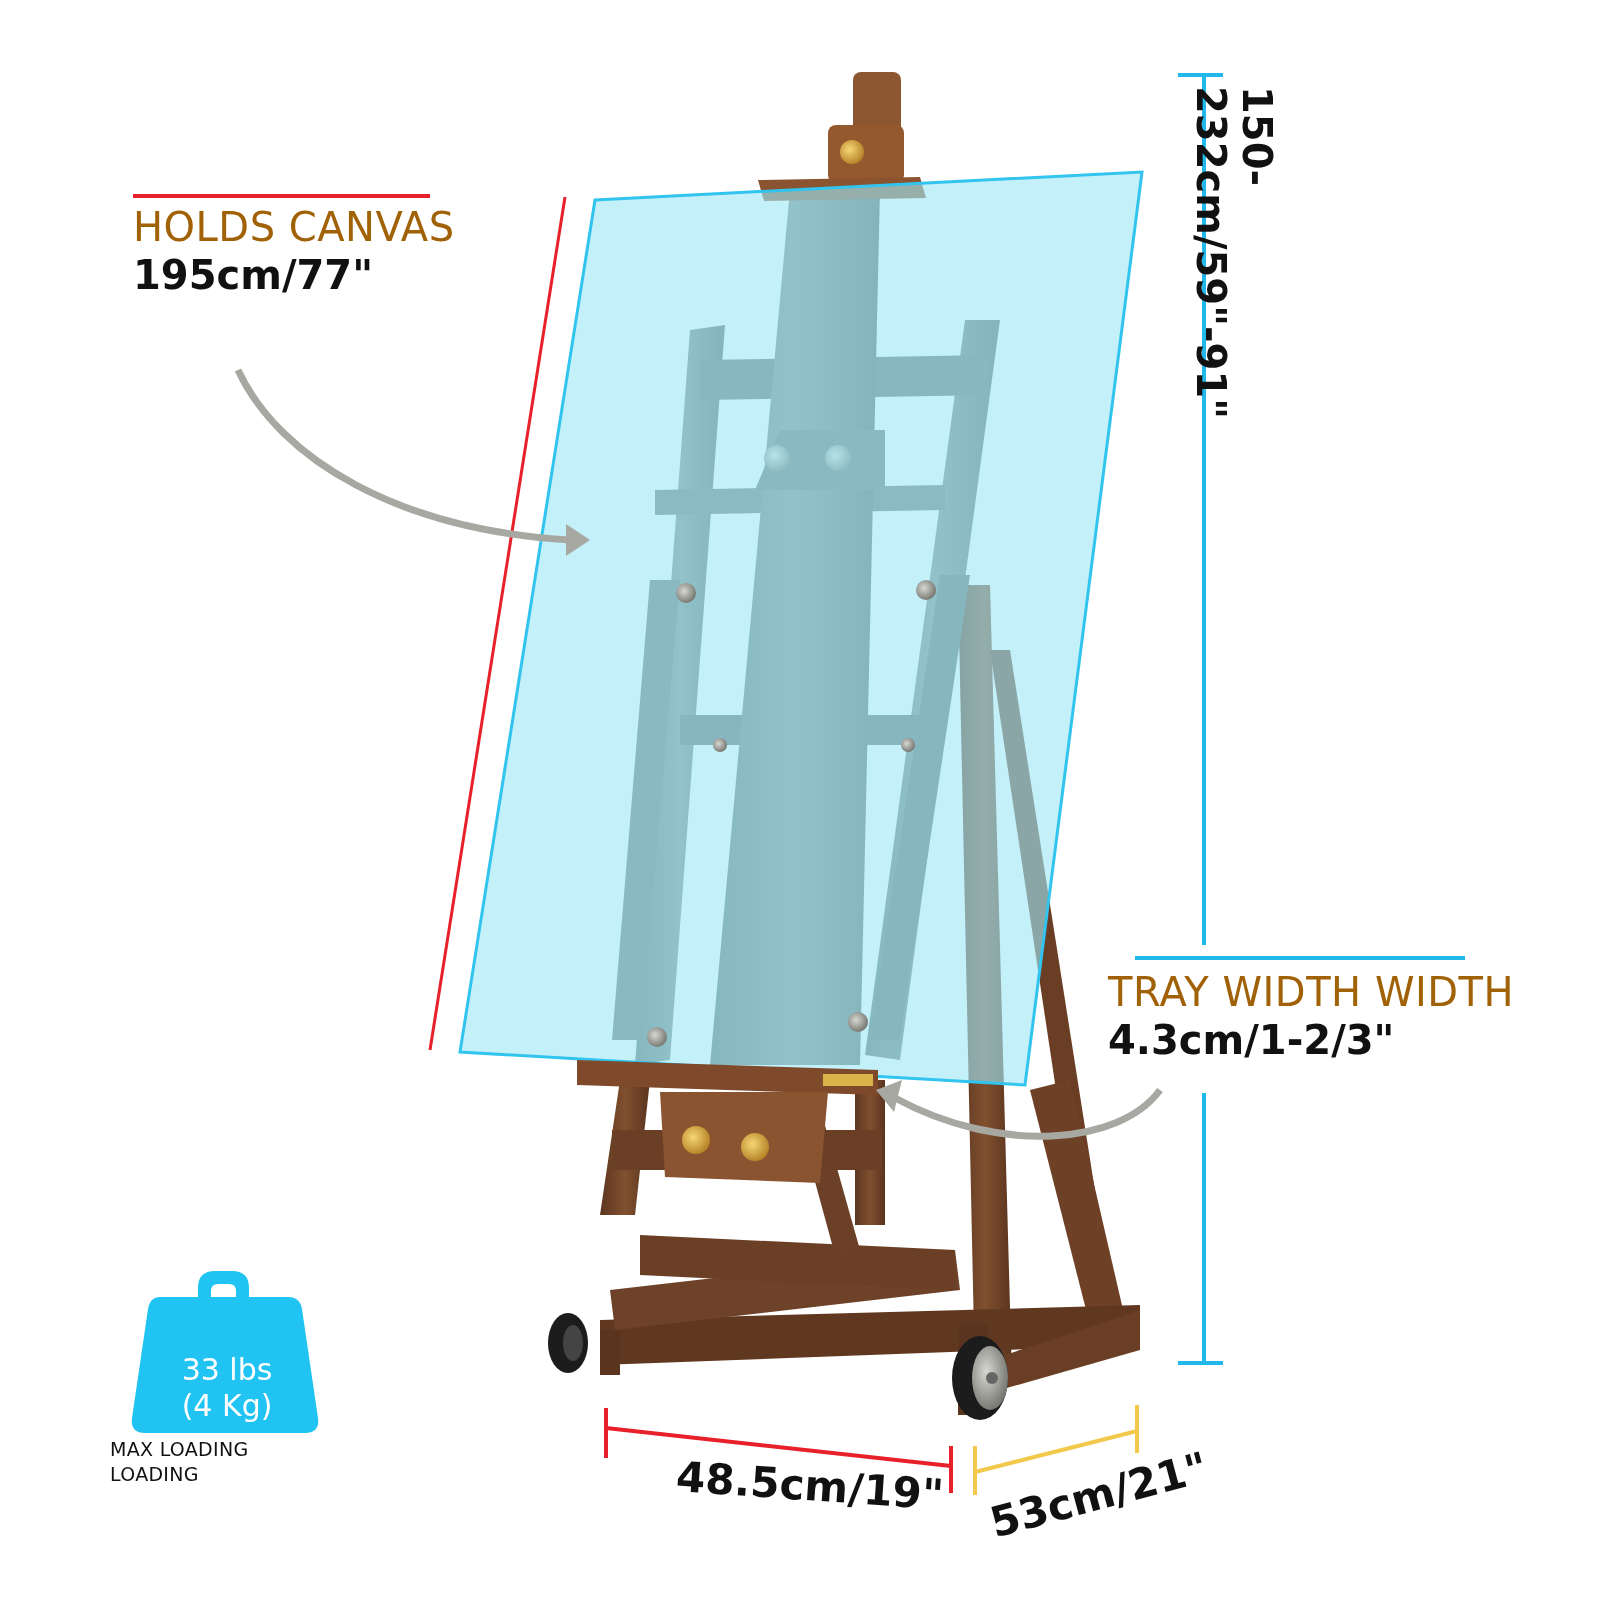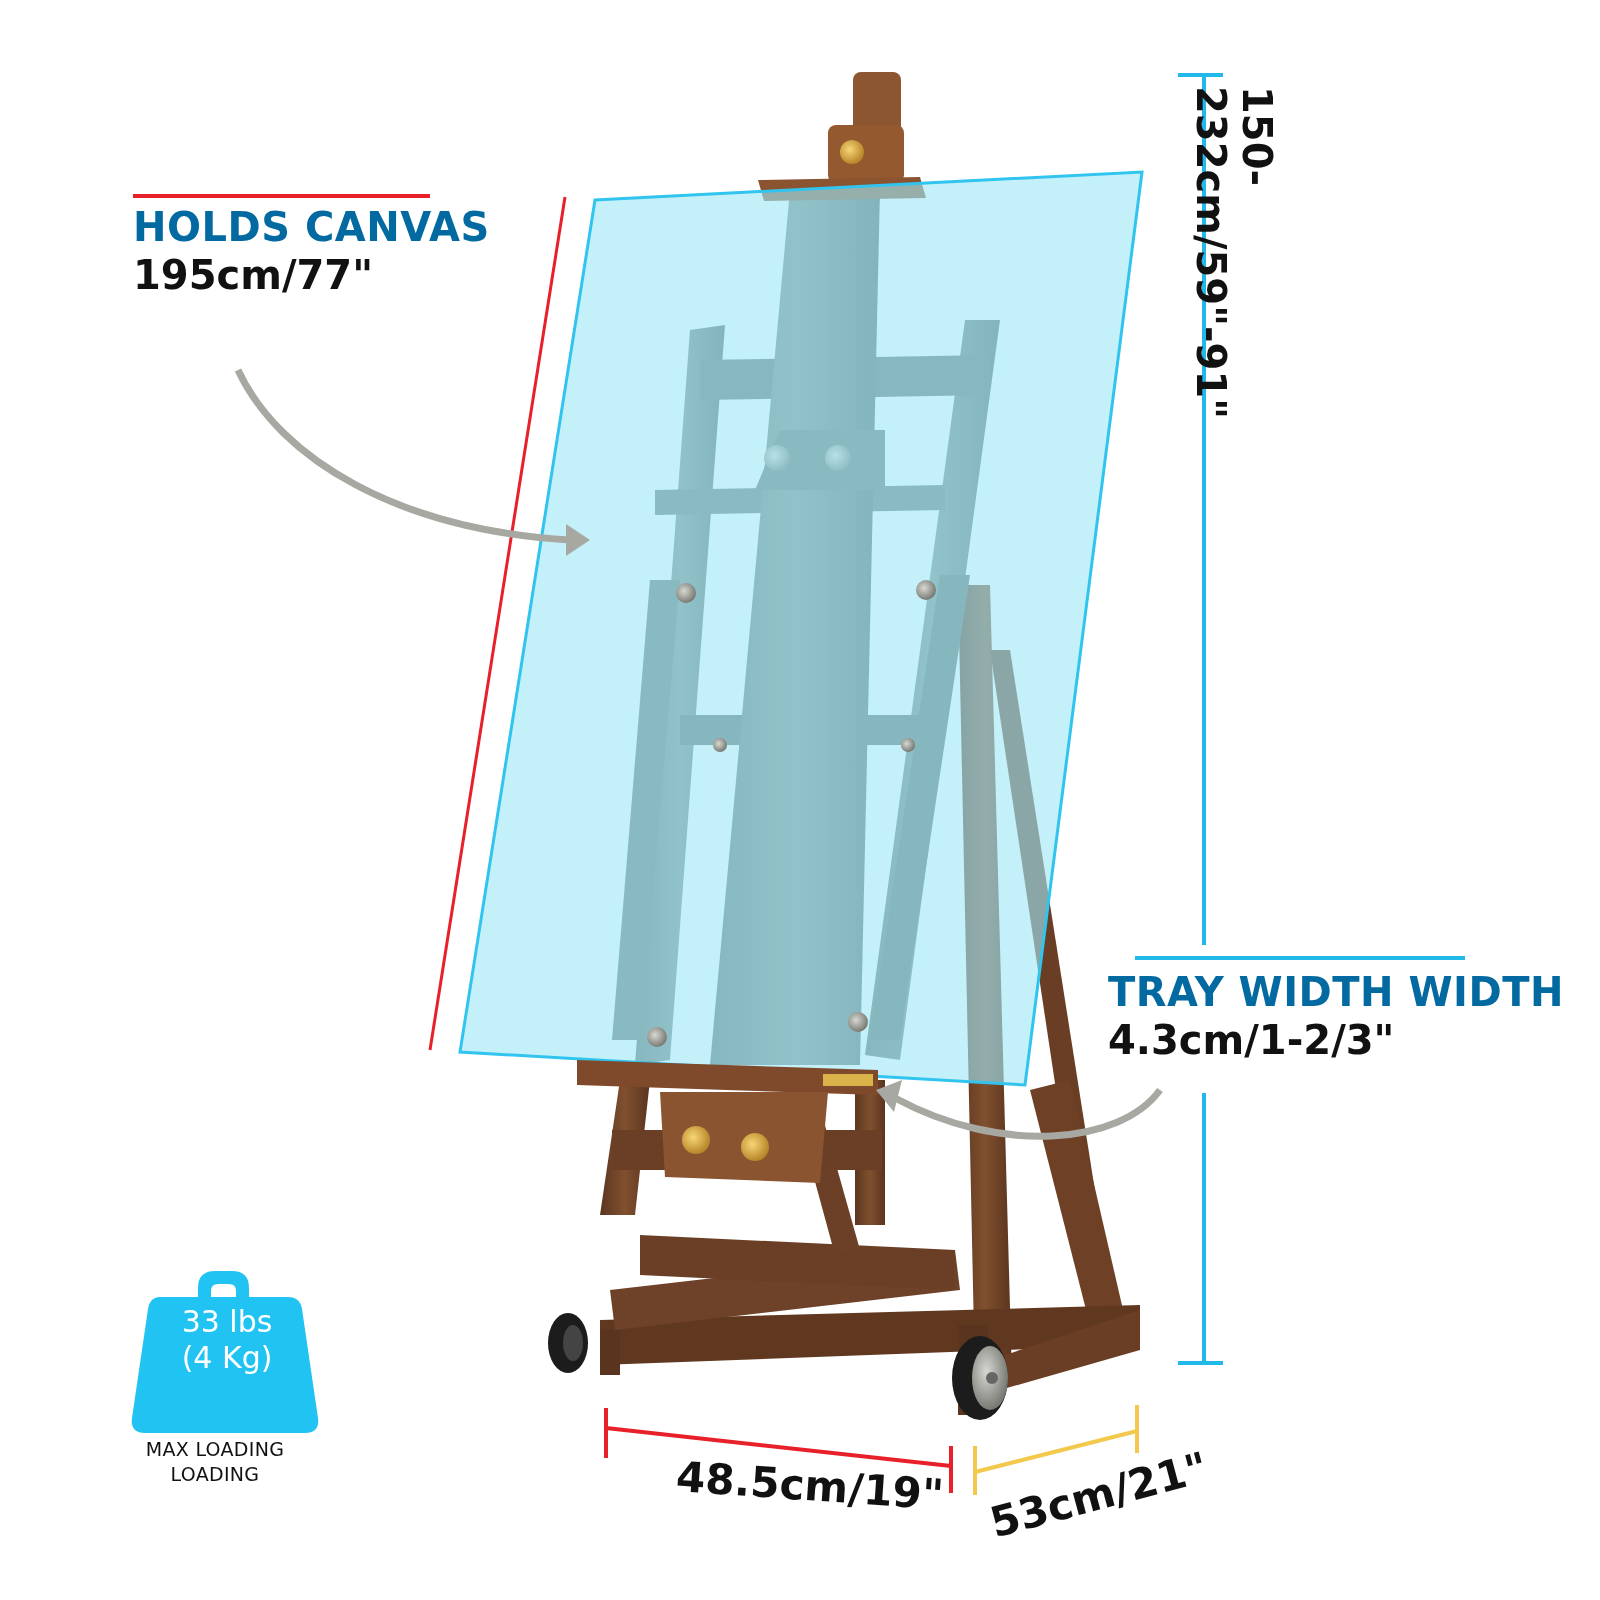--- a/index.html
+++ b/index.html
@@ -1,32 +1,32 @@
 <!DOCTYPE html>
 <html><head>
 <meta charset="utf-8">
 <style>
   html, body { margin: 0; padding: 0; background: #ffffff; }
   body { width: 1600px; height: 1600px; position: relative; overflow: hidden;
          font-family: "DejaVu Sans", "Liberation Sans", sans-serif; color: #111; }
   .stage { position: absolute; left: 0; top: 0; width: 1600px; height: 1600px; }
   svg.art { position: absolute; left: 0; top: 0; }
   .label { position: absolute; white-space: nowrap; }
-  .callout-light { font-weight: 700; letter-spacing: 0.5px; font-size: 40px; color: #0369a1; line-height: 48px; }
+  .callout-light { font-weight: 400; letter-spacing: 0.5px; font-size: 40px; color: #a16207; line-height: 48px; }
   .callout-bold { font-weight: 700; font-size: 40px; color: #111; line-height: 48px; }
   .canvas-callout { left: 133px; top: 203px; }
   .tray-callout { left: 1108px; top: 968px; }
   .height-label { position: absolute; left: 1270px; top: 82px; font-size: 40px; font-weight: 700;
                   transform-origin: left top; transform: translate(0, 0) rotate(90deg); }
   .height-label span { display: inline-block; }
   .width-label { position: absolute; left: 678px; top: 1452px; font-size: 42px; font-weight: 700; transform: rotate(4deg); transform-origin: left top; }
   .depth-label { position: absolute; left: 985px; top: 1500px; font-size: 42px; font-weight: 700; transform: rotate(-15deg); transform-origin: left top; }
   .weight-text { position: absolute; left: 135px; top: 1315px; width: 160px; text-align: center;
                  color: #fff; font-size: 30px; line-height: 36px; font-weight: 400; }
-  .capacity-text { position: absolute; left: 110px; top: 1437px; width: 210px; text-align: center;
+  .capacity-text { position: absolute; left: 110px; top: 1437px; width: 210px; 
                    font-size: 19px; line-height: 25px; color: #111; font-weight: 400; letter-spacing: 0.3px; }
 </style>
 </head>
 <body>
 
 <div class="stage">
 
   <svg class="art" width="1600" height="1600" viewBox="0 0 1600 1600">
     <defs>
       <linearGradient id="woodGray" x1="0" x2="1">
@@ -179,21 +179,21 @@
   </div>
 
   <div class="width-label">
     <span>48.5cm/19"</span>
   </div>
 
   <div class="depth-label">
     <span>53cm/21"</span>
   </div>
 
-  <div class="weight-text" style="left:147px; top:1304px;">
+  <div class="weight-text" style="left:147px; top:1352px;">
     <div>33 lbs</div>
     <div>(4 Kg)</div>
   </div>
   <div class="capacity-text">
     <div>MAX LOADING</div>
     <div>LOADING</div>
   </div>
 
 </div>
 

